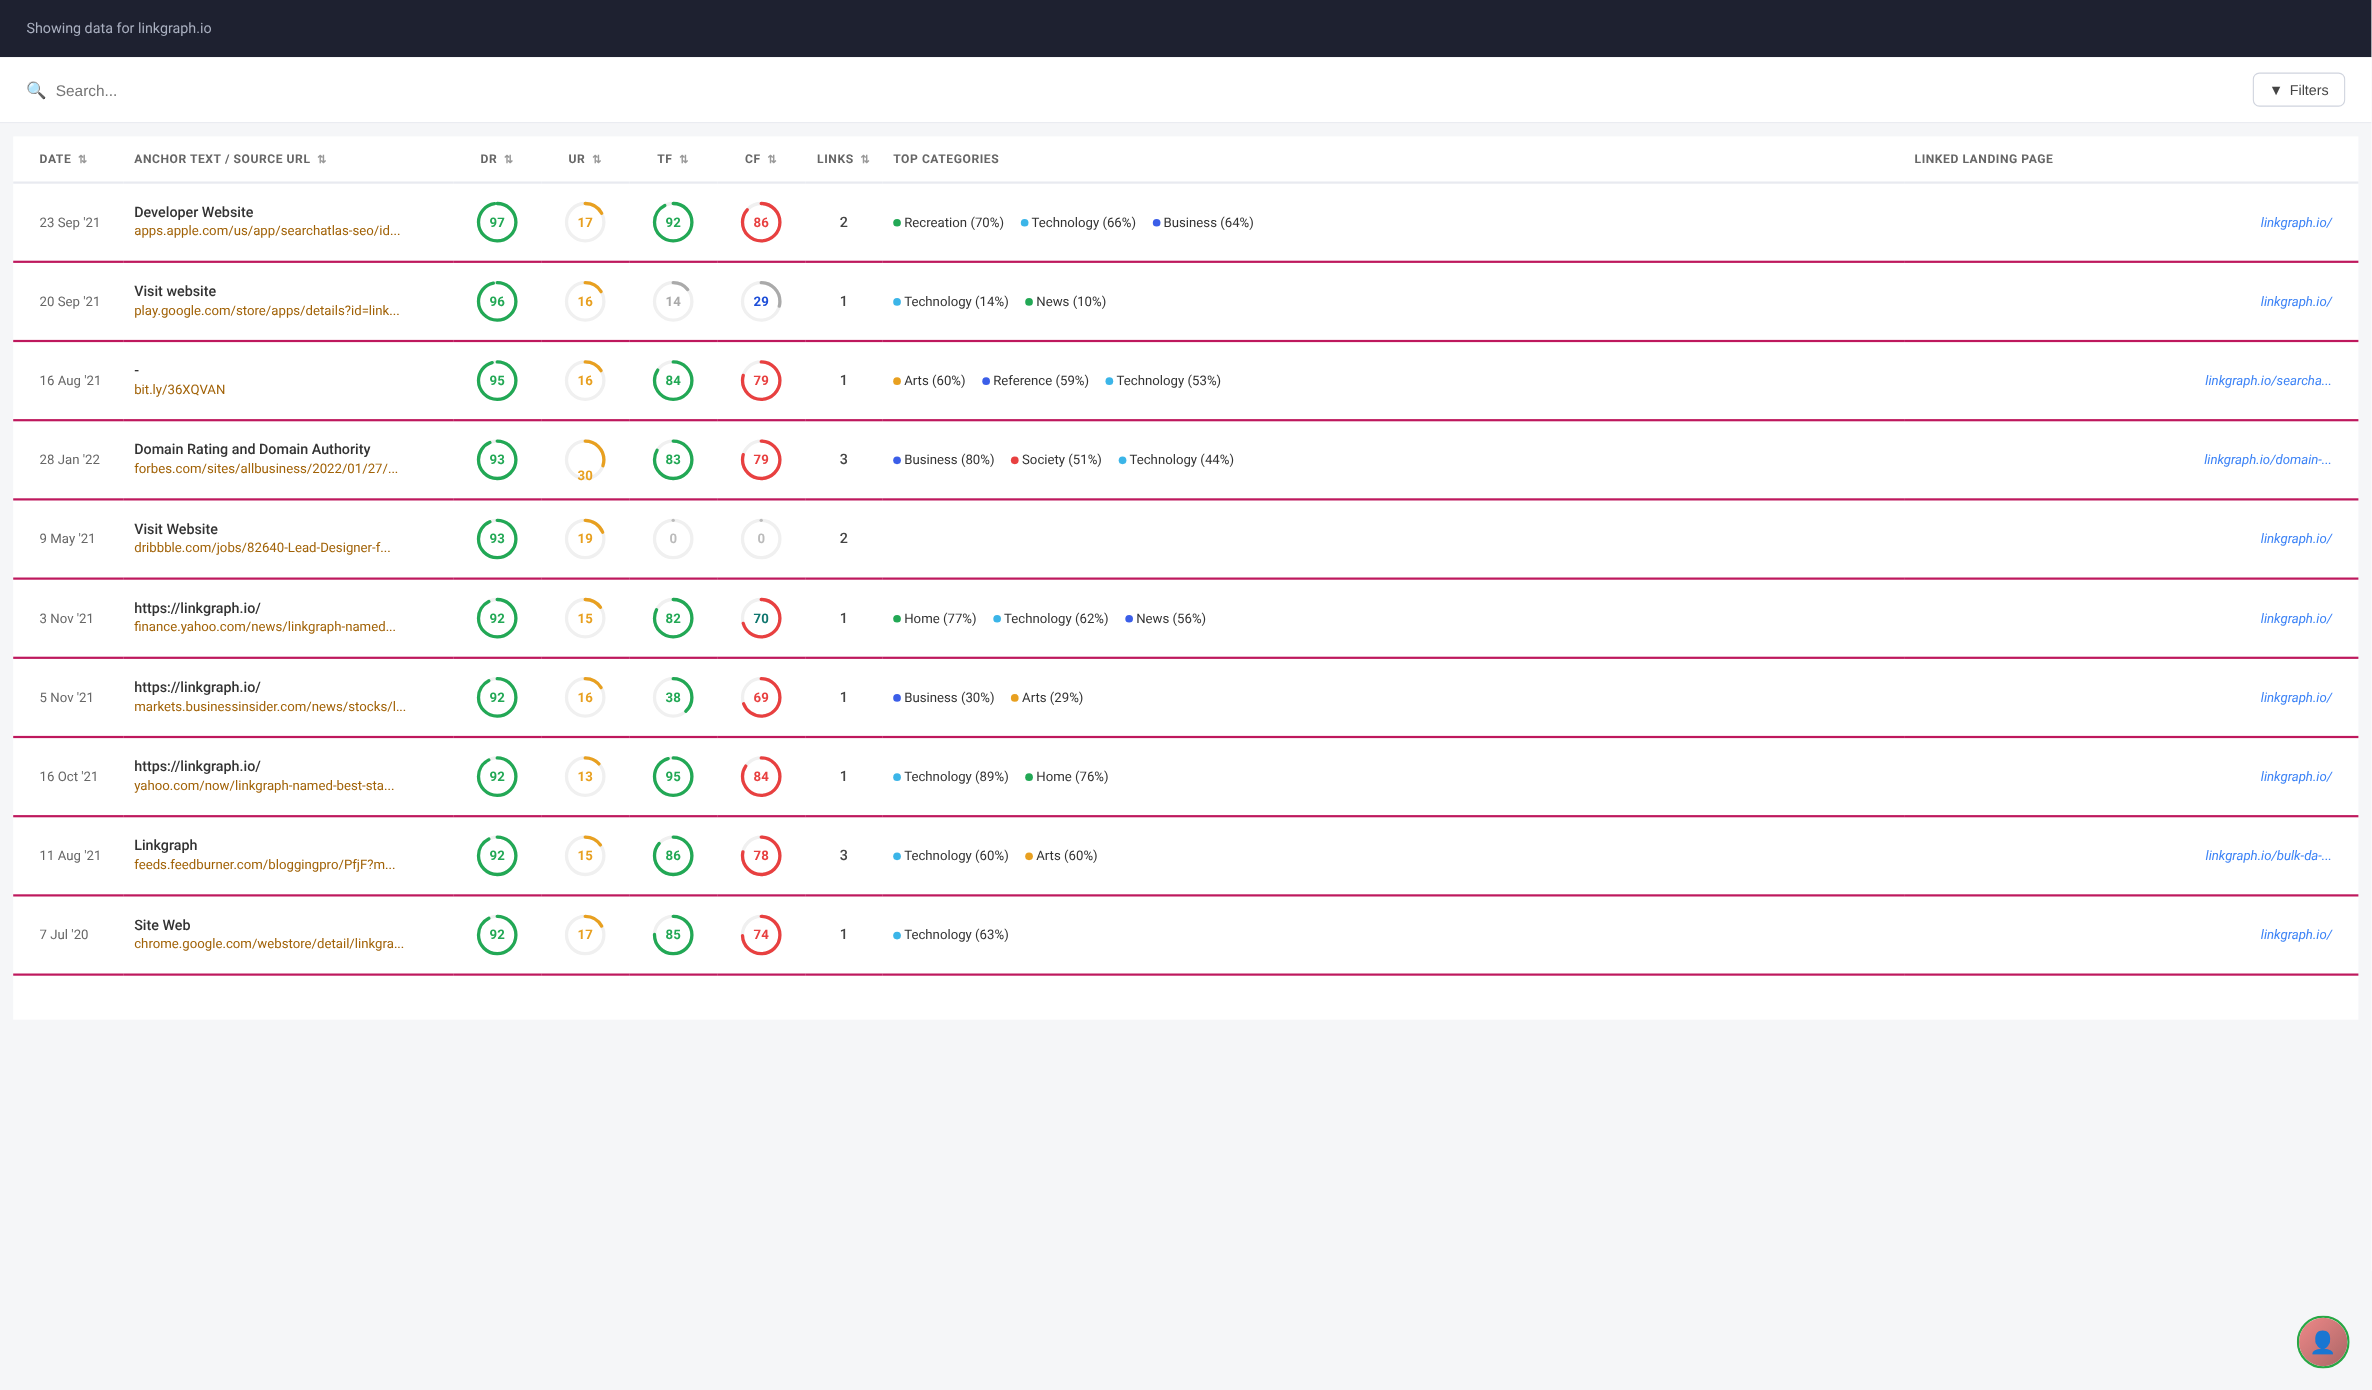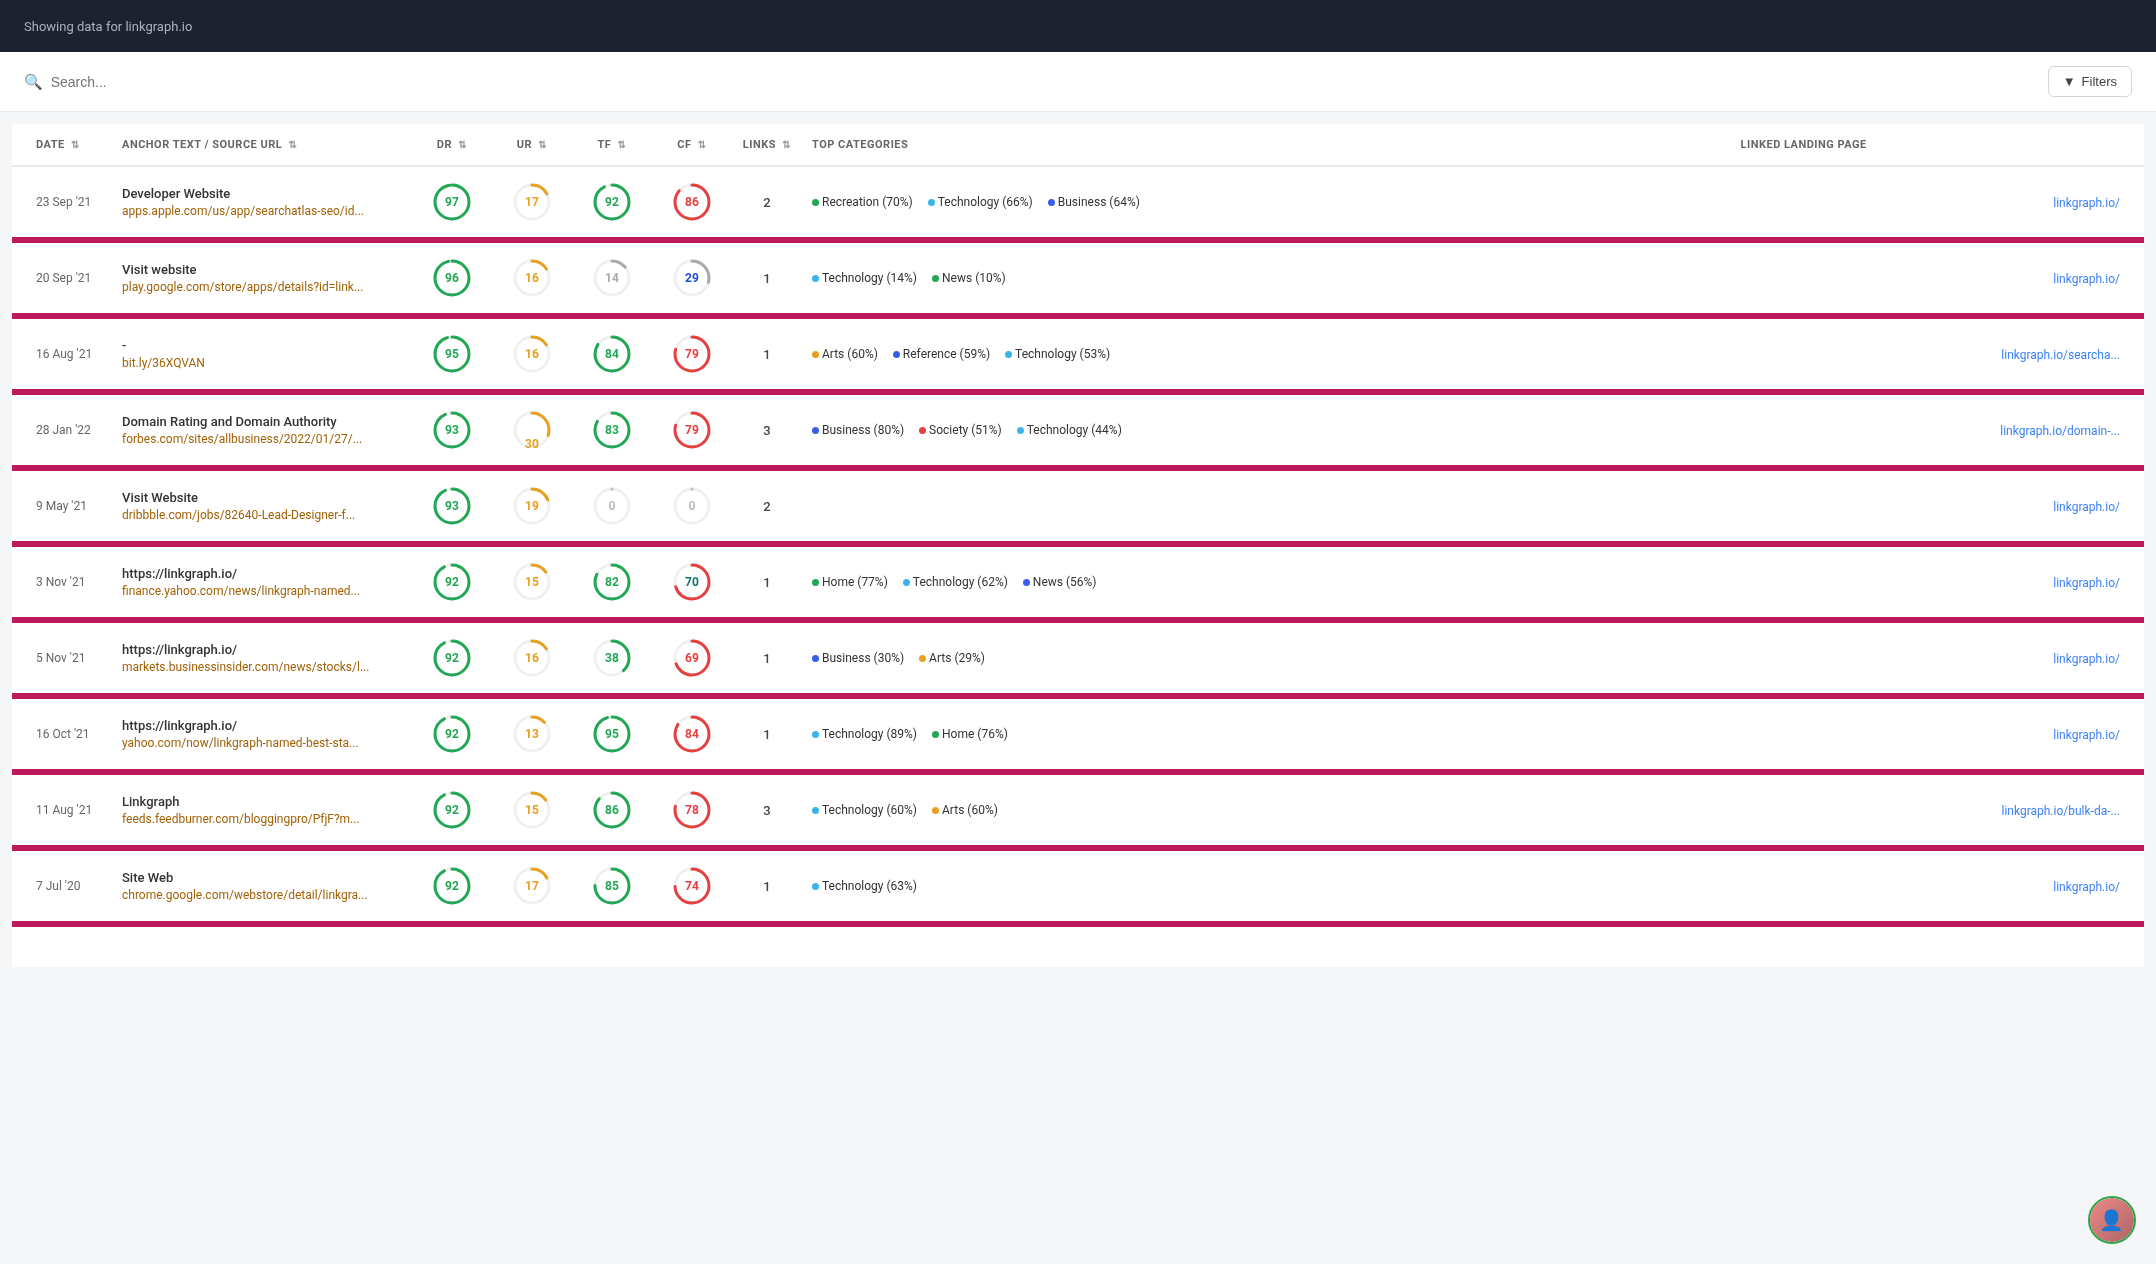--- a/index.html
+++ b/index.html
@@ -108,21 +108,21 @@
       text-transform: uppercase;
       white-space: nowrap;
     }
     thead th:first-child { padding-left: 24px; width: 100px; }
     thead th:nth-child(2) { width: 300px; }
     thead th.num-col { text-align: center; width: 80px; }
     thead th.links-col { text-align: center; width: 70px; }
     .sort-arrow { display: inline-block; margin-left: 3px; color: #999; font-size: 10px; }
 
     tbody tr {
-      border-bottom: 6px solid #be185d;
+      border-bottom: 2px solid #be185d;
       border-radius: 25px;
     }
     tbody td {
       padding: 14px 10px;
       vertical-align: middle;
     }
     tbody td:first-child { padding-left: 24px; color: #666; font-size: 12px; white-space: nowrap; }
 
     .anchor-text { font-weight: 500; color: #333; font-size: 13px; margin-bottom: 2px; }
     .source-url { color: #a16207; font-size: 12px; text-decoration: none; }
@@ -164,21 +164,21 @@
     
     .categories-cell { color: #333; font-size: 12px; }
     .category-dot {
       display: inline-block;
       width: 7px; height: 7px;
       border-radius: 50%;
       margin-right: 3px;
     }
     .cat-item { margin-right: 12px; display: inline-block; white-space: nowrap; }
 
-    .landing-link { color: #3b82f6; font-size: 12px; text-decoration: none; }
+    .landing-link { color: #3b82f6; font-size: 12px; text-decoration: none; font-style: italic; }
 
     
     .avatar-wrap {
       position: fixed;
       bottom: 20px;
       right: 20px;
       width: 48px; height: 48px;
       border-radius: 50%;
       overflow: hidden;
       border: 2px solid #28a745;

